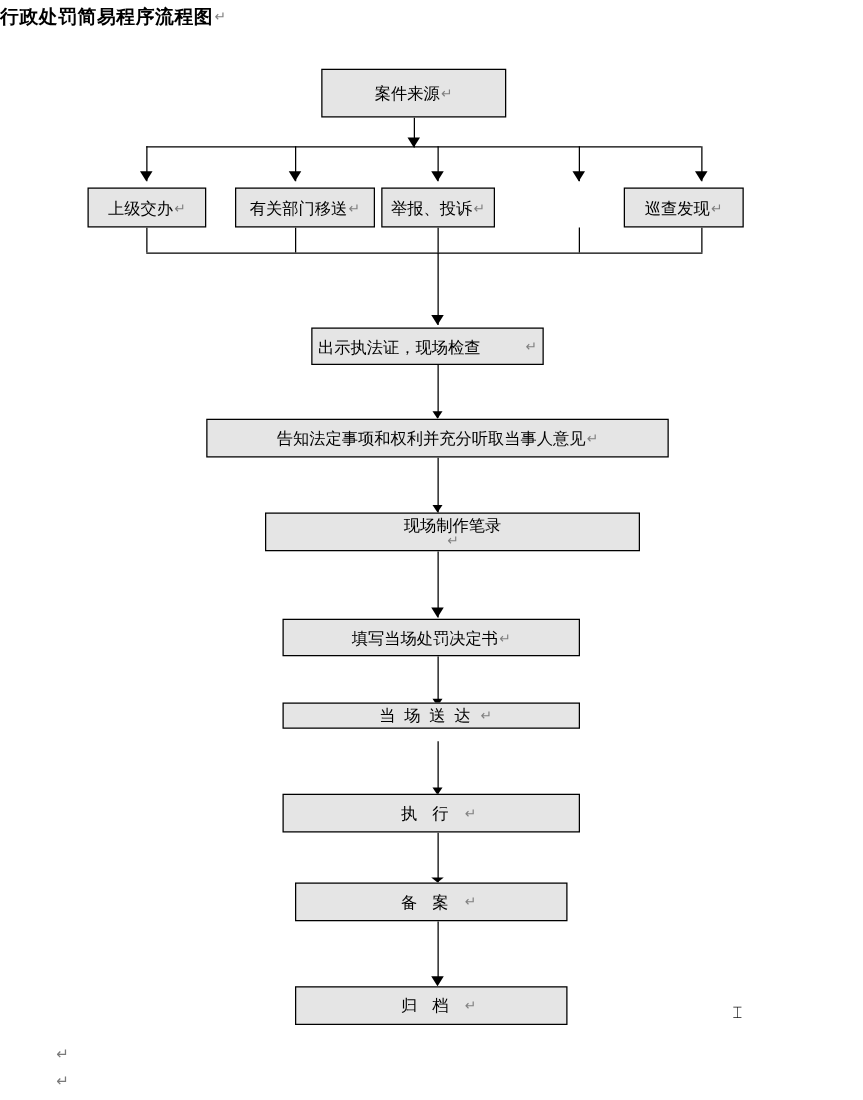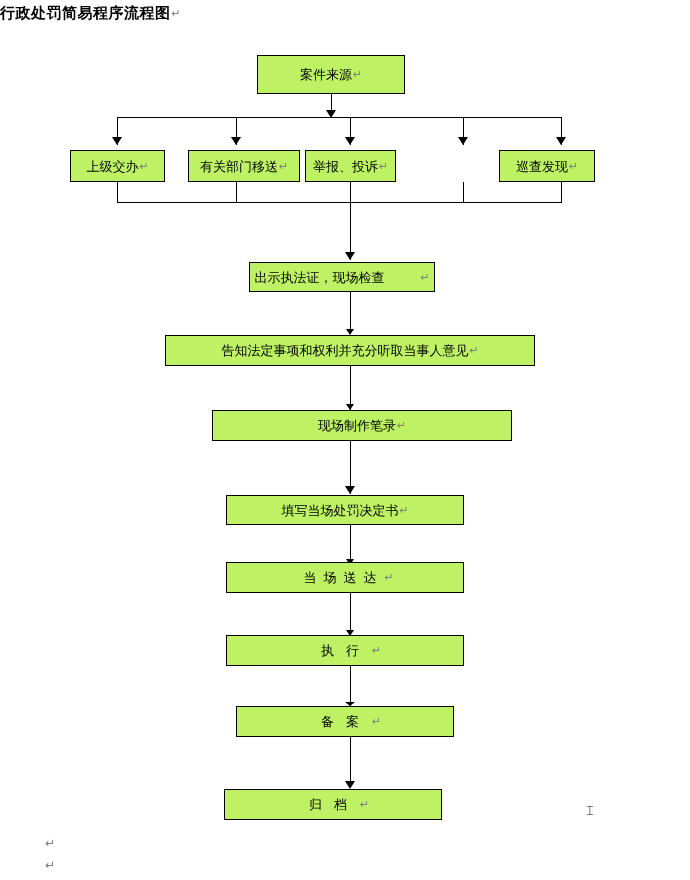--- a/index.html
+++ b/index.html
@@ -41,21 +41,21 @@
     font-family: "DejaVu Sans", sans-serif;
     vertical-align: 1px;
     padding-left: 1px;
     letter-spacing: 0;
   }
   
   .node {
     position: absolute;
     box-sizing: border-box;
     border: 1px solid #000000;
-    background: #bef264;
+    background: #e5e5e5;
     display: flex;
     align-items: center;
     justify-content: center;
     font-family: "Liberation Serif", "DejaVu Serif", serif;
     font-size: 13px;
     line-height: 1;
     white-space: nowrap;
     z-index: 3;
   }
   .node .txt {
@@ -190,37 +190,37 @@
   <div class="arrowhead thin" style="left:346px; top:329px;"></div>
 
   <div class="node" style="left:165px; top:335px; width:370px; height:31px;">
     <span class="txt">告知法定事项和权利并充分听取当事人意见</span>
       <span class="pilcrow">↵</span>
   </div>
 
   <div class="vline" style="left:350px; top:366px; height:45px;"></div>
   <div class="arrowhead thin" style="left:346px; top:404px;"></div>
 
-  <div class="node" style="left:212px; top:410px; width:300px; height:31px;">
+  <div class="node" style="left:212px; top:410px; width:300px; height:31px;flex-direction:column;">
     <span class="txt">现场制作笔录</span>
       <span class="pilcrow">↵</span>
   </div>
 
   <div class="vline" style="left:350px; top:441px; height:53px;"></div>
   <div class="arrowhead" style="left:345px; top:486px;"></div>
 
   <div class="node" style="left:226px; top:495px; width:238px; height:30px;">
     <span class="txt">填写当场处罚决定书</span>
       <span class="pilcrow">↵</span>
   </div>
 
   <div class="vline" style="left:350px; top:525px; height:40px;"></div>
   <div class="arrowhead thin" style="left:346px; top:559px;"></div>
 
-  <div class="node mid-space" style="left:226px; top:562px; width:238px; height:31px;">
+  <div class="node mid-space" style="left:226px; top:562px; width:238px; height:21px;">
     <span class="txt">当场送达</span>
       <span class="pilcrow">↵</span>
   </div>
 
   <div class="vline" style="left:350px; top:593px; height:42px;"></div>
   <div class="arrowhead thin" style="left:346px; top:630px;"></div>
 
   <div class="node wide-space" style="left:226px; top:635px; width:238px; height:31px;">
     <span class="txt">执行</span>
       <span class="pilcrow">↵</span>
@@ -230,21 +230,21 @@
   <div class="arrowhead flat" style="left:345px; top:702px;"></div>
 
   <div class="node wide-space" style="left:236px; top:706px; width:218px; height:31px;">
     <span class="txt">备案</span>
       <span class="pilcrow">↵</span>
   </div>
 
   <div class="vline" style="left:350px; top:737px; height:50px;"></div>
   <div class="arrowhead" style="left:345px; top:781px;"></div>
 
-  <div class="node wide-space" style="left:224px; top:789px; width:218px; height:31px;align-items:center;">
+  <div class="node wide-space" style="left:236px; top:789px; width:218px; height:31px;align-items:center;">
     <span class="txt">归档</span>
       <span class="pilcrow">↵</span>
   </div>
 
   <div class="caret-mark" style="left:586px; top:803px;">
     <span>⌶</span>
   </div>
 
   <div class="stray-mark" style="left:45px; top:836px;">
     <span>↵</span>

